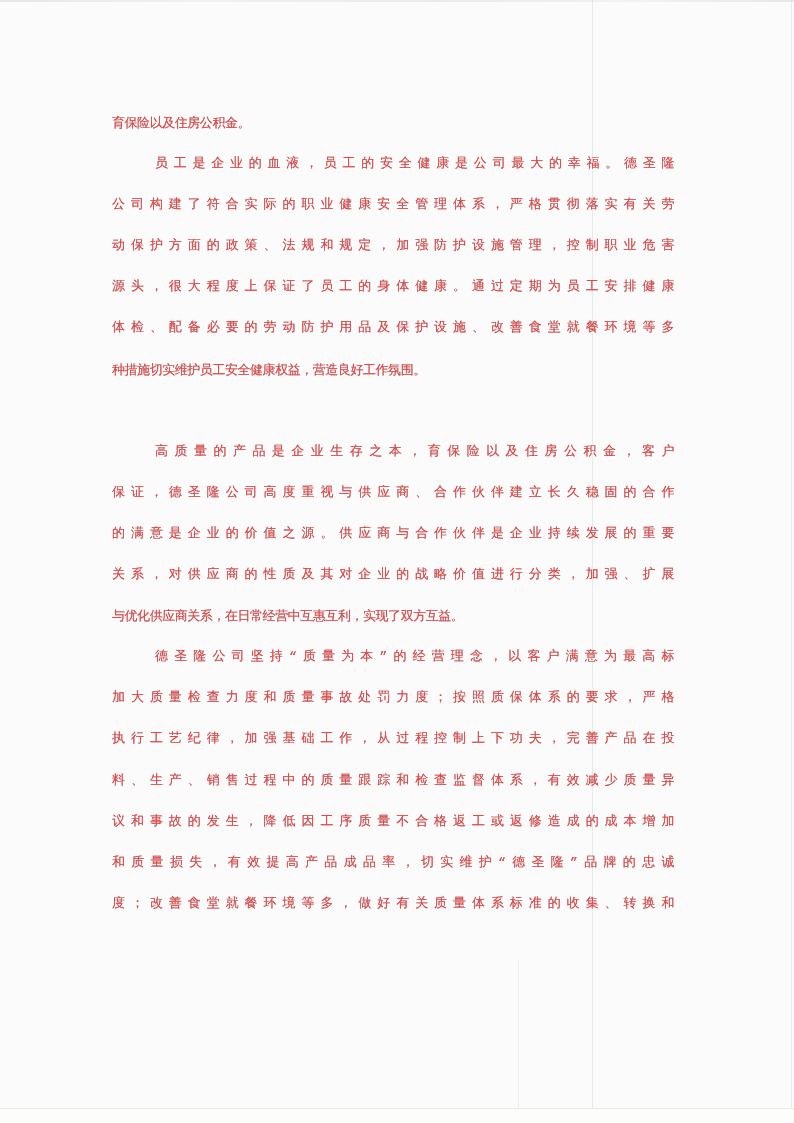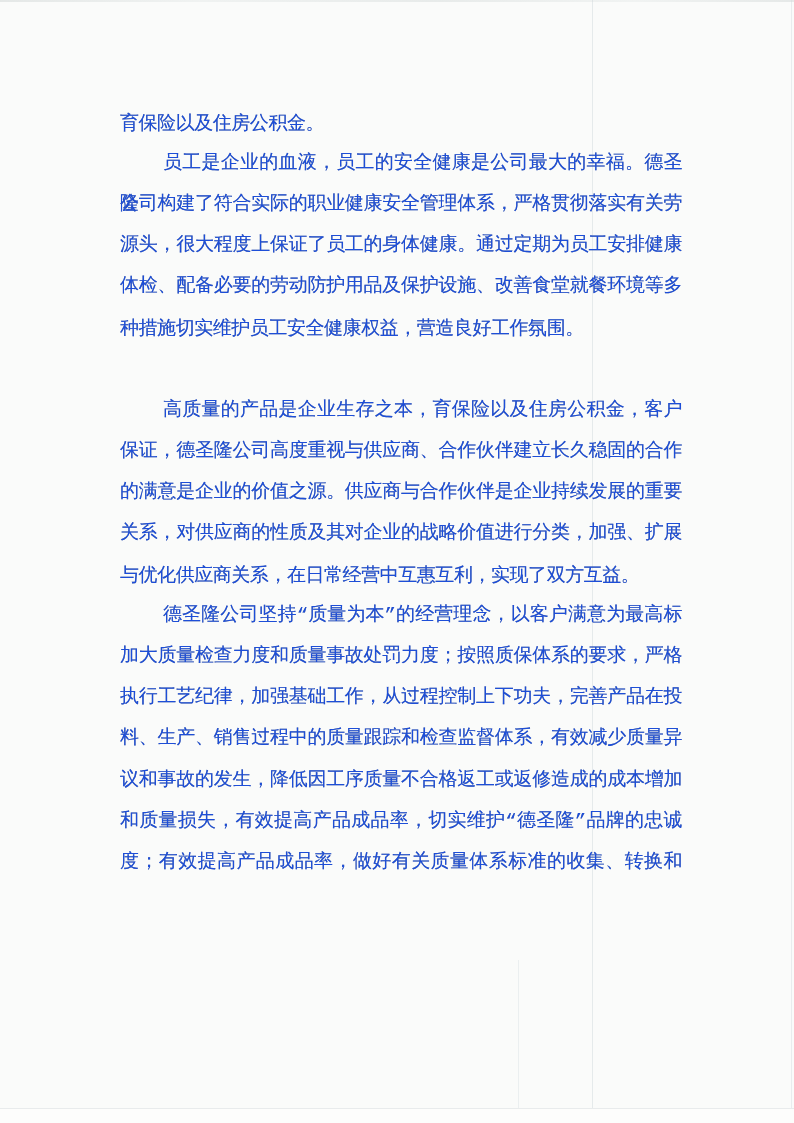--- a/index.html
+++ b/index.html
@@ -48,25 +48,24 @@
     width: 794px; height: 15px;
     background: #fdfdfc;
     border-top: 1px solid #e8ebec;
     box-sizing: border-box;
   }
   
   .textblock {
     position: absolute;
     left: 112px; top: 102px;
     width: 562px;
-    font-size: 19px;
+    font-size: 13px;
     letter-spacing: -0.45px;
-    color: #1d4ed8;
+    color: #ef4444;
     text-shadow: 0 0 0.5px rgba(62, 67, 74, 0.55);
-    margin-left: 8px;
   }
   .line {
     height: 41.1px;
     line-height: 41.1px;
     text-align: left;
   }
   .line.j {
     text-align: justify;
     text-align-last: justify;
     font-family: Liberation Mono, monospace;
@@ -84,32 +83,33 @@
 <div class="page-surface">
   <div class="scan-top-edge"></div>
   <div class="scan-fold-line fold-a"></div>
   <div class="scan-fold-line fold-b"></div>
   <div class="scan-right-edge"></div>
 
   <div class="textblock">
     <div class="line">育保险以及住房公积金。</div>
     <div class="line j ind">员工是企业的血液，员工的安全健康是公司最大的幸福。德圣隆</div>
     <div class="line j">公司构建了符合实际的职业健康安全管理体系，严格贯彻落实有关劳</div>
+    <div class="line j">动保护方面的政策、法规和规定，加强防护设施管理，控制职业危害</div>
     <div class="line j">源头，很大程度上保证了员工的身体健康。通过定期为员工安排健康</div>
     <div class="line j">体检、配备必要的劳动防护用品及保护设施、改善食堂就餐环境等多</div>
     <div class="line">种措施切实维护员工安全健康权益，营造良好工作氛围。</div>
     <div class="line blank"></div>
     <div class="line j ind">高质量的产品是企业生存之本，育保险以及住房公积金，客户</div>
     <div class="line j">保证，德圣隆公司高度重视与供应商、合作伙伴建立长久稳固的合作</div>
     <div class="line j">的满意是企业的价值之源。供应商与合作伙伴是企业持续发展的重要</div>
     <div class="line j">关系，对供应商的性质及其对企业的战略价值进行分类，加强、扩展</div>
     <div class="line">与优化供应商关系，在日常经营中互惠互利，实现了双方互益。</div>
     <div class="line j ind">德圣隆公司坚持“质量为本”的经营理念，以客户满意为最高标</div>
     <div class="line j">加大质量检查力度和质量事故处罚力度；按照质保体系的要求，严格</div>
     <div class="line j">执行工艺纪律，加强基础工作，从过程控制上下功夫，完善产品在投</div>
     <div class="line j">料、生产、销售过程中的质量跟踪和检查监督体系，有效减少质量异</div>
     <div class="line j">议和事故的发生，降低因工序质量不合格返工或返修造成的成本增加</div>
     <div class="line j">和质量损失，有效提高产品成品率，切实维护“德圣隆”品牌的忠诚</div>
-    <div class="line j">度；有效提高产品成品率，做好有关质量体系标准的收集、转换和</div>
+    <div class="line j">度；改善食堂就餐环境等多，做好有关质量体系标准的收集、转换和</div>
   </div>
 </div>
 
 <div class="scan-bottom-strip"></div>
 
 </body></html>

